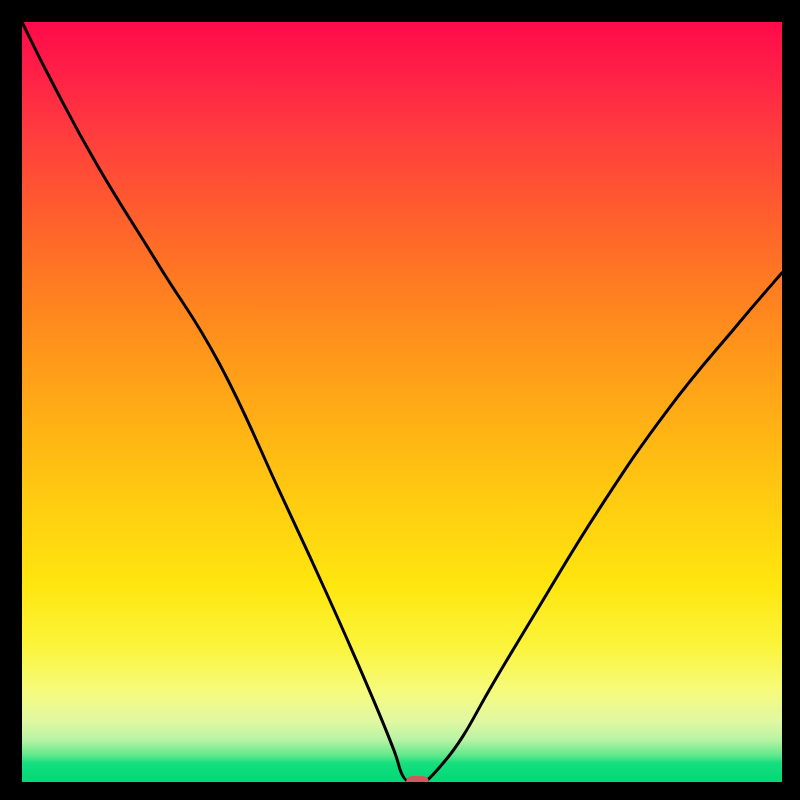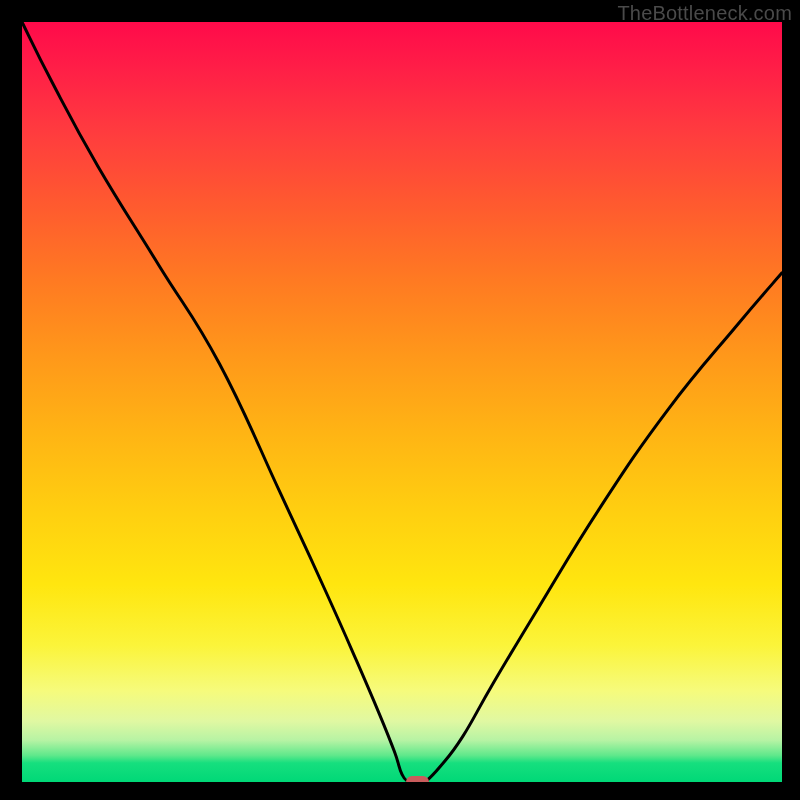--- a/index.html
+++ b/index.html
@@ -72,15 +72,14 @@
 
 <div class="stage">
 
   <div class="plot">
     <svg class="curve" viewBox="0 0 760 760" preserveAspectRatio="none">
       <path id="curve-path" d="M 0.0 0.0 C 6.7 13.4, 13.7 29.0, 30.4 60.8 C 47.1 92.6, 52.6 104.3, 76.0 144.4 C 99.4 184.5, 110.0 199.7, 136.8 243.2 C 163.6 286.7, 170.8 291.8, 197.6 342.0 C 224.4 392.2, 235.0 421.0, 258.4 471.2 C 281.8 521.4, 287.3 533.2, 304.0 570.0 C 320.7 606.8, 322.7 611.6, 334.4 638.4 C 346.1 665.2, 348.8 671.5, 357.2 691.6 C 365.6 711.7, 367.4 716.2, 372.4 729.6 C 377.4 743.0, 376.7 745.7, 380.0 752.4 C 383.3 759.1, 384.3 758.3, 387.6 760.0 C 390.9 761.7, 391.9 760.0, 395.2 760.0 C 398.5 760.0, 397.8 763.3, 402.8 760.0 C 407.8 756.7, 409.6 754.8, 418.0 744.8 C 426.4 734.8, 429.1 732.8, 440.8 714.4 C 452.5 696.0, 454.5 689.6, 471.2 661.2 C 487.9 632.8, 493.4 623.7, 516.8 585.2 C 540.2 546.7, 549.2 529.9, 577.6 486.4 C 606.0 442.9, 615.9 427.7, 646.0 387.6 C 676.1 347.5, 689.3 334.1, 714.4 304.0 C 739.5 273.9, 750.0 262.5, 760.0 250.8" fill="none" stroke="#000" stroke-width="3" stroke-linecap="round" stroke-linejoin="round"></path>
     </svg>
     <div id="marker" class="marker" style="left: 383.8px; top: 754.3px; width: 22.8px; height: 11.4px; background: rgb(201, 92, 92);"></div>
   </div>
 
-  <div class="watermark">TheBottleneck.com</div>
 
 </div>
 
 </body></html>

